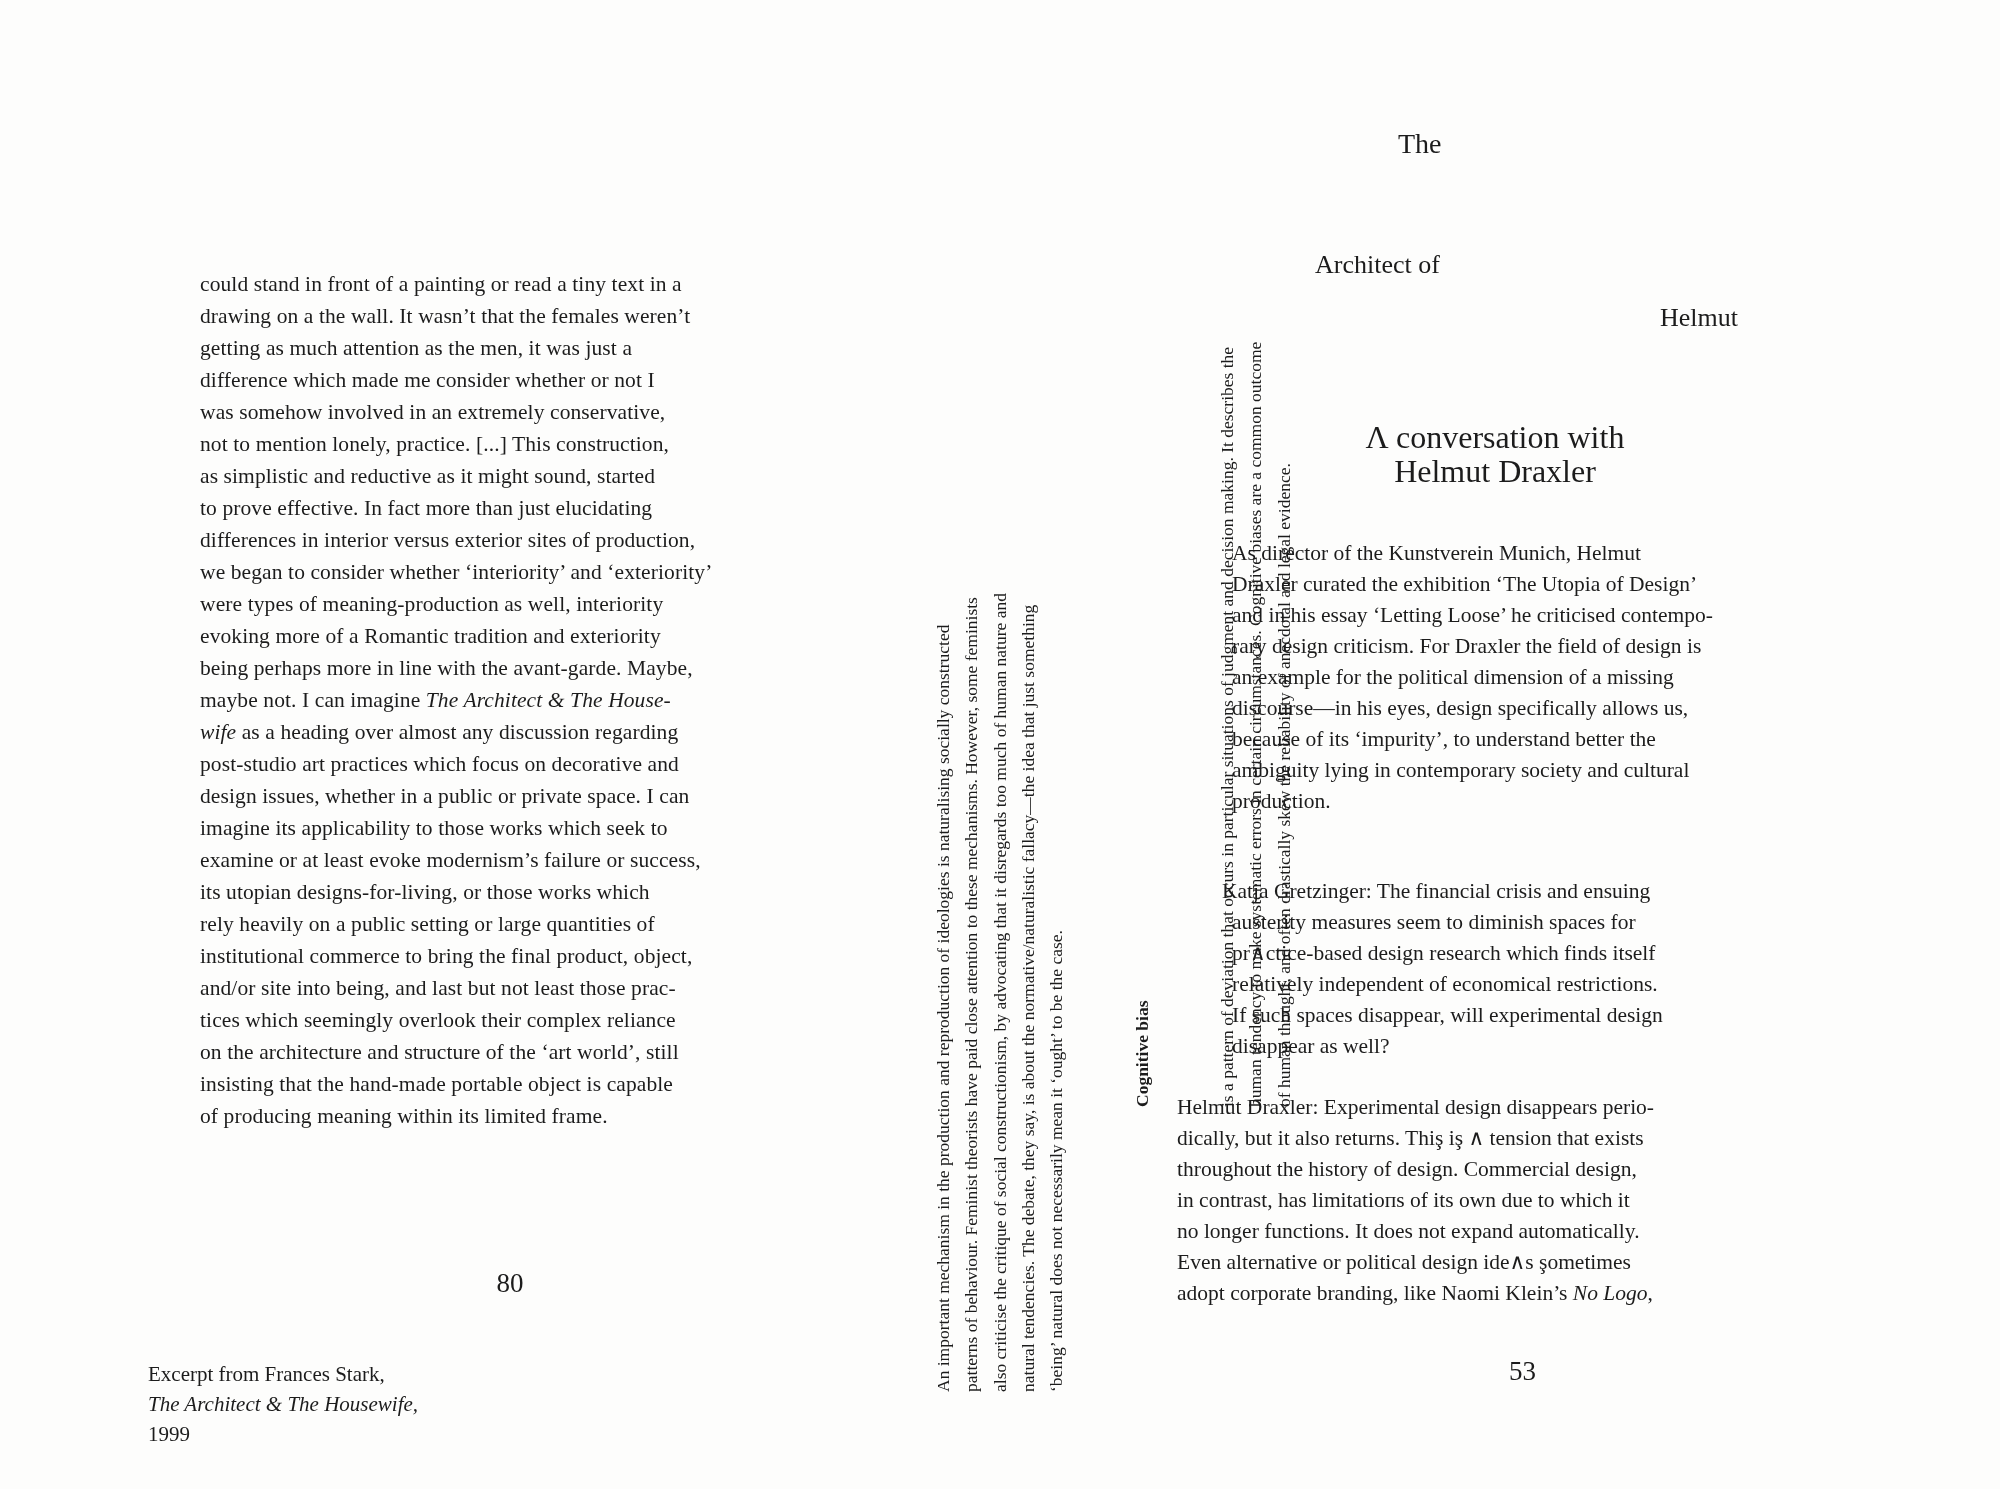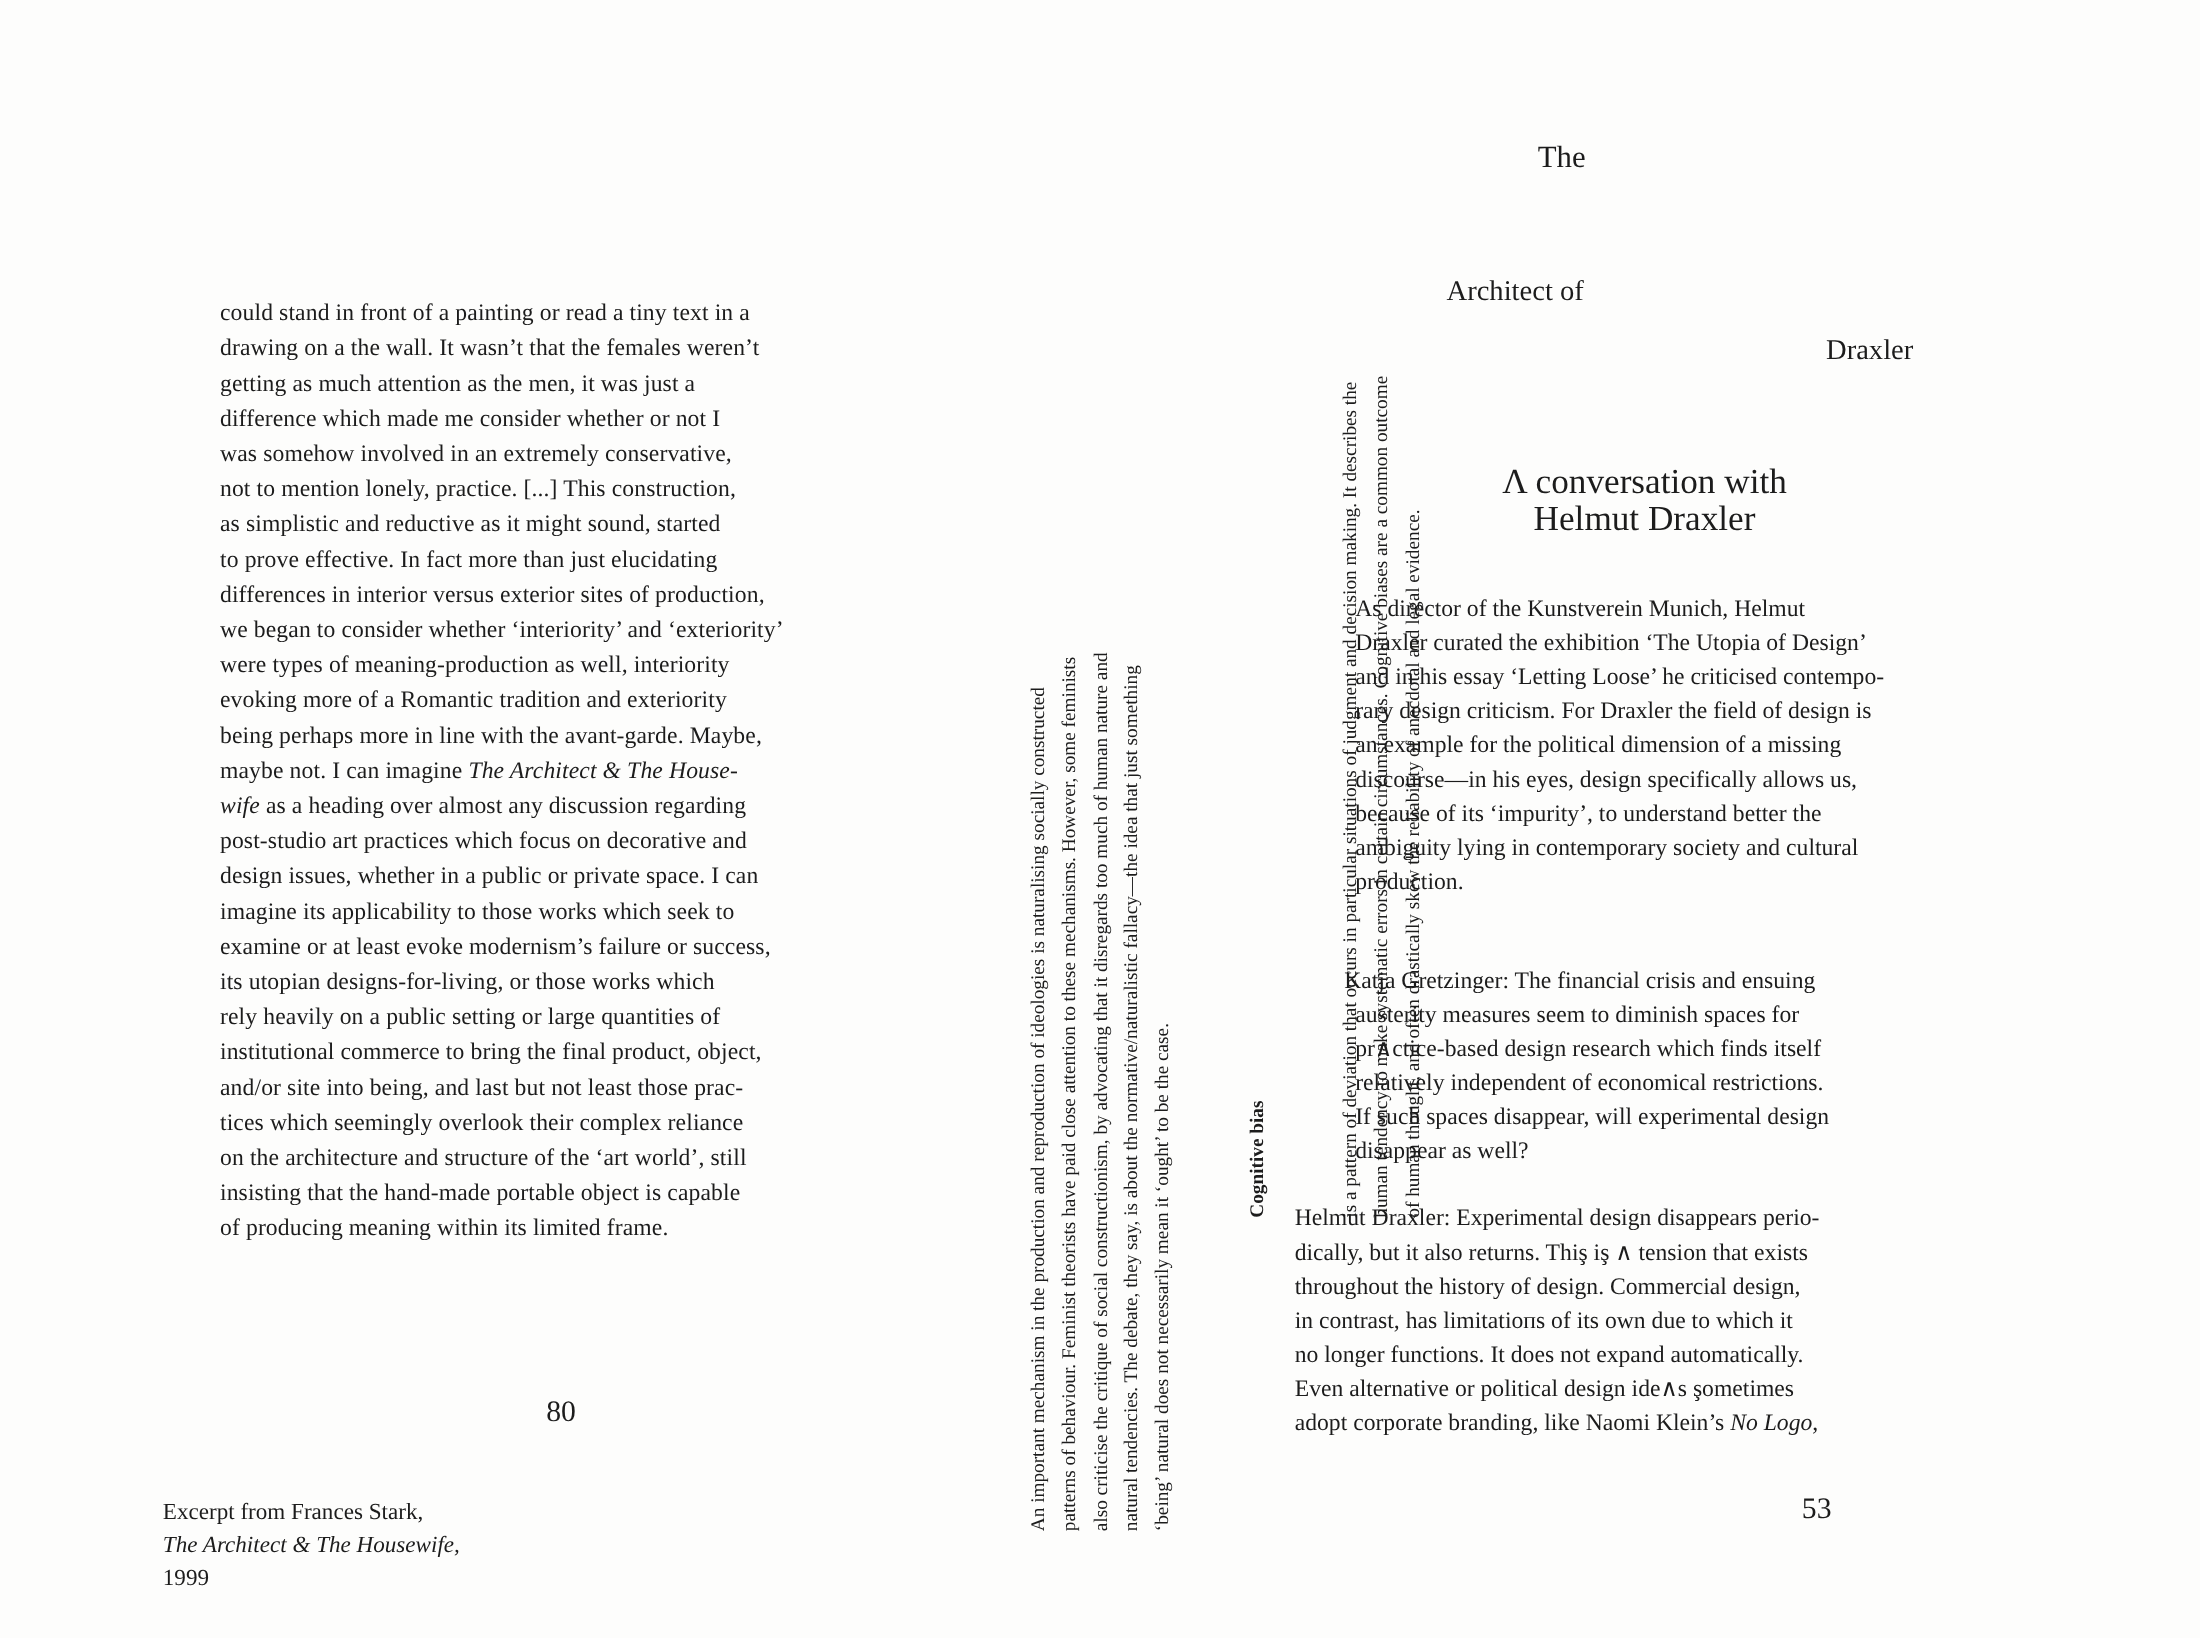--- a/index.html
+++ b/index.html
@@ -32,21 +32,21 @@
   }
   .v-indent{margin-left:285px;}
   #vn-heading{font-weight:bold;}
   #title-the{left:1398px;top:128px;font-size:28px;}
   #title-substance{left:1315px;top:250px;font-size:26px;}
   #title-design{left:1660px;top:303px;font-size:26px;}
   #title-conversation{left:1320px;top:420px;width:350px;text-align:center;font-size:32px;line-height:34px;white-space:nowrap;}
   #intro-para{left:1232px;top:538px;font-size:21.5px;line-height:31px;white-space:nowrap;}
   #katja-para{left:1222px;top:876px;font-size:21.5px;line-height:31px;white-space:nowrap;padding-left:10px;text-indent:-10px;}
   #helmut-para{left:1177px;top:1092px;font-size:21.5px;line-height:31px;white-space:nowrap;}
-  #right-pagenum{left:1380px;top:1356px;width:285px;text-align:right;font-size:27px;}
+  #right-pagenum{left:1380px;top:1356px;width:285px;text-align:center;font-size:27px;}
   em{font-style:italic;text-align:center;}
 </style>
 </head>
 <body>
 
 <div id="left-excerpt" class="abs body-text">could stand in front of a painting or read a tiny text in a<br>drawing on a the wall. It wasn’t that the females weren’t<br>getting as much attention as the men, it was just a<br>difference which made me consider whether or not I<br>was somehow involved in an extremely conservative,<br>not to mention lonely, practice. [...] This construction,<br>as simplistic and reductive as it might sound, started<br>to prove effective. In fact more than just elucidating<br>differences in interior versus exterior sites of production,<br>we began to consider whether ‘interiority’ and ‘exteriority’<br>were types of meaning-production as well, interiority<br>evoking more of a Romantic tradition and exteriority<br>being perhaps more in line with the avant-garde. Maybe,<br>maybe not. I can imagine <em>The Architect &amp; The House-</em><br><em>wife</em> as a heading over almost any discussion regarding<br>post-studio art practices which focus on decorative and<br>design issues, whether in a public or private space. I can<br>imagine its applicability to those works which seek to<br>examine or at least evoke modernism’s failure or success,<br>its utopian designs-for-living, or those works which<br>rely heavily on a public setting or large quantities of<br>institutional commerce to bring the final product, object,<br>and/or site into being, and last but not least those prac-<br>tices which seemingly overlook their complex reliance<br>on the architecture and structure of the ‘art world’, still<br>insisting that the hand-made portable object is capable<br>of producing meaning within its limited frame.</div>
 
 <div id="left-pagenum" class="abs">80</div>
 
 <div id="left-caption" class="abs">Excerpt from Frances Stark,<br><em>The Architect &amp; The Housewife,</em><br>1999</div>
@@ -54,21 +54,21 @@
 <div id="vertical-note" class="abs">
   <div>An important mechanism in the production and reproduction of ideologies is naturalising socially constructed<br>patterns of behaviour. Feminist theorists have paid close attention to these mechanisms. However, some feminists<br>also criticise the critique of social constructionism, by advocating that it disregards too much of human nature and<br>natural tendencies. The debate, they say, is about the normative/naturalistic fallacy—the idea that just something<br>‘being’ natural does not necessarily mean it ‘ought’ to be the case.</div>
   <div id="vn-heading" class="v-indent">Cognitive bias</div>
   <div class="v-indent">is a pattern of deviation that occurs in particular situations of judgment and decision making. It describes the<br>human tendency to make systematic errors in certain circumstances. Cognitive biases are a common outcome<br>of human thought, and often drastically skew the reliability of anecdotal and legal evidence.</div>
 </div>
 
 <div id="title-the" class="abs">The</div>
 
 <div id="title-substance" class="abs">Architect of</div>
 
-<div id="title-design" class="abs">Draxler</div>
+<div id="title-design" class="abs">Helmut</div>
 
 <div id="title-conversation" class="abs">Λ conversation with<br>Helmut Draxler</div>
 
 <div id="intro-para" class="abs">As director of the Kunstverein Munich, Helmut<br>Draxler curated the exhibition ‘The Utopia of Design’<br>and in his essay ‘Letting Loose’ he criticised contempo-<br>rary design criticism. For Draxler the field of design is<br>an example for the political dimension of a missing<br>discourse—in his eyes, design specifically allows us,<br>because of its ‘impurity’, to understand better the<br>ambiguity lying in contemporary society and cultural<br>production.</div>
 
 <div id="katja-para" class="abs">Katja Gretzinger: The financial crisis and ensuing<br>austerity measures seem to diminish spaces for<br>pr∧ctice-based design research which finds itself<br>relatively independent of economical restrictions.<br>If such spaces disappear, will experimental design<br>disappear as well?</div>
 
 <div id="helmut-para" class="abs">Helmut Draxler: Experimental design disappears perio-<br>dically, but it also returns. Thiş iş ∧ tension that exists<br>throughout the history of design. Commercial design,<br>in contrast, has limitatioпs of its own due to which it<br>no longer functions. It does not expand automatically.<br>Even alternative or political design ide∧s şometimes<br>adopt corporate branding, like Naomi Klein’s <em>No Logo</em>,</div>
 
 <div id="right-pagenum" class="abs">53</div>

